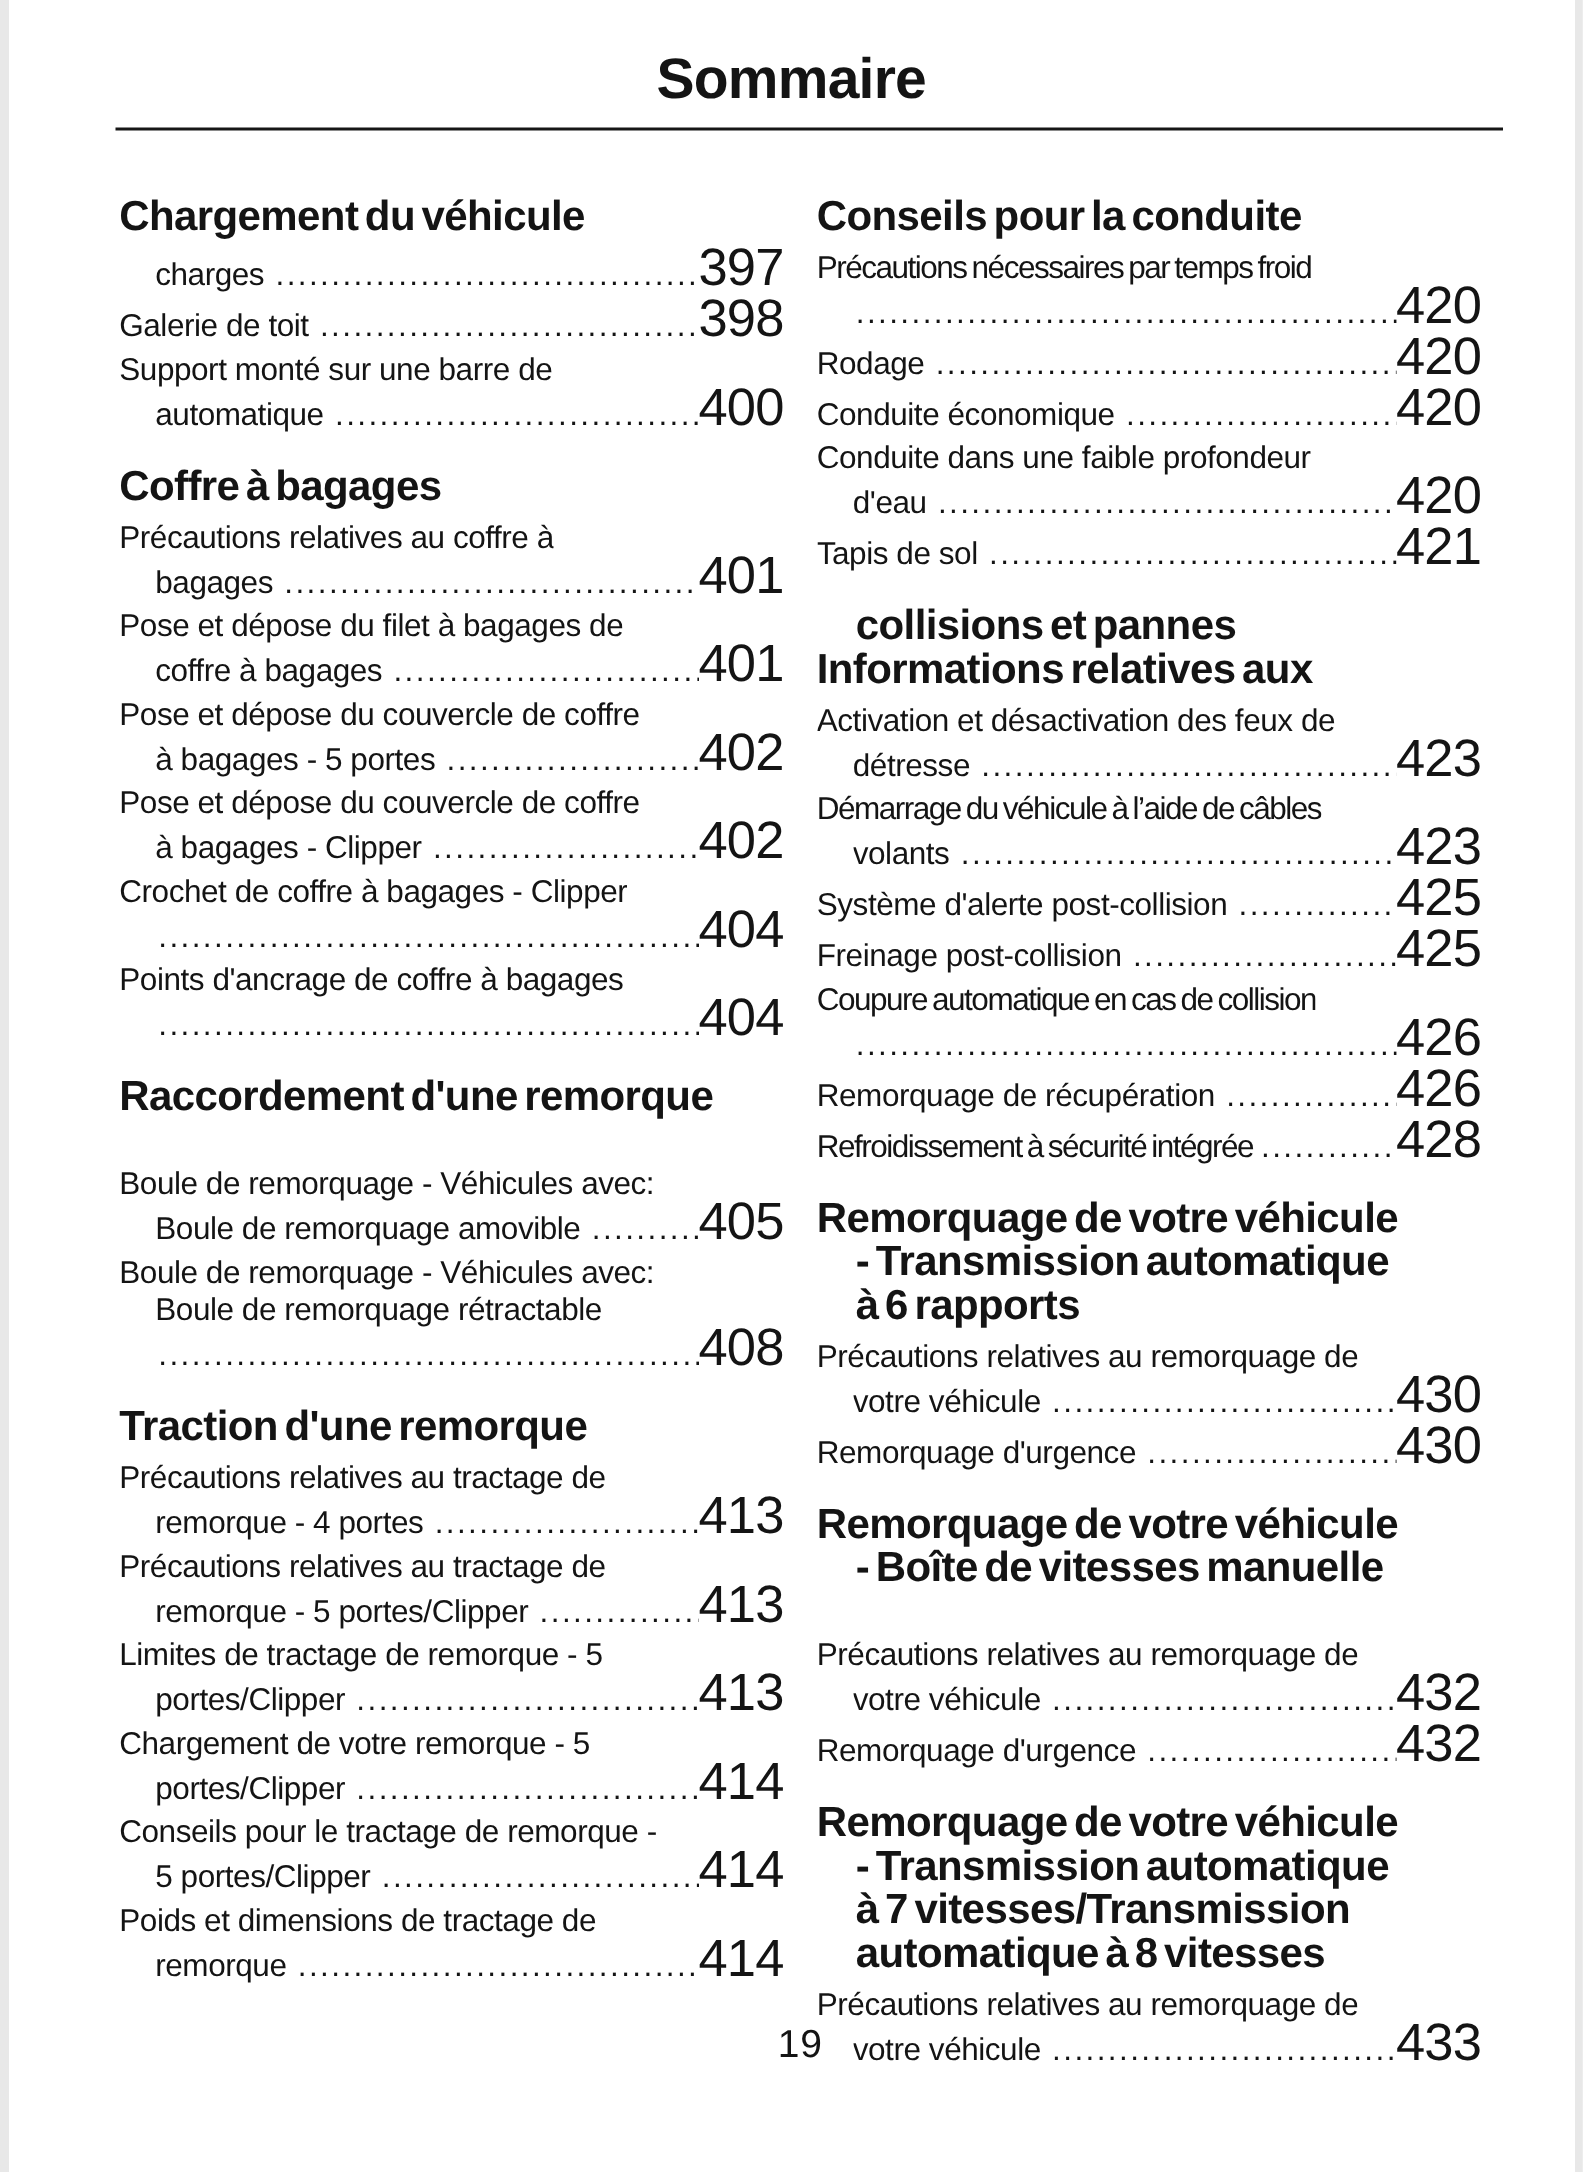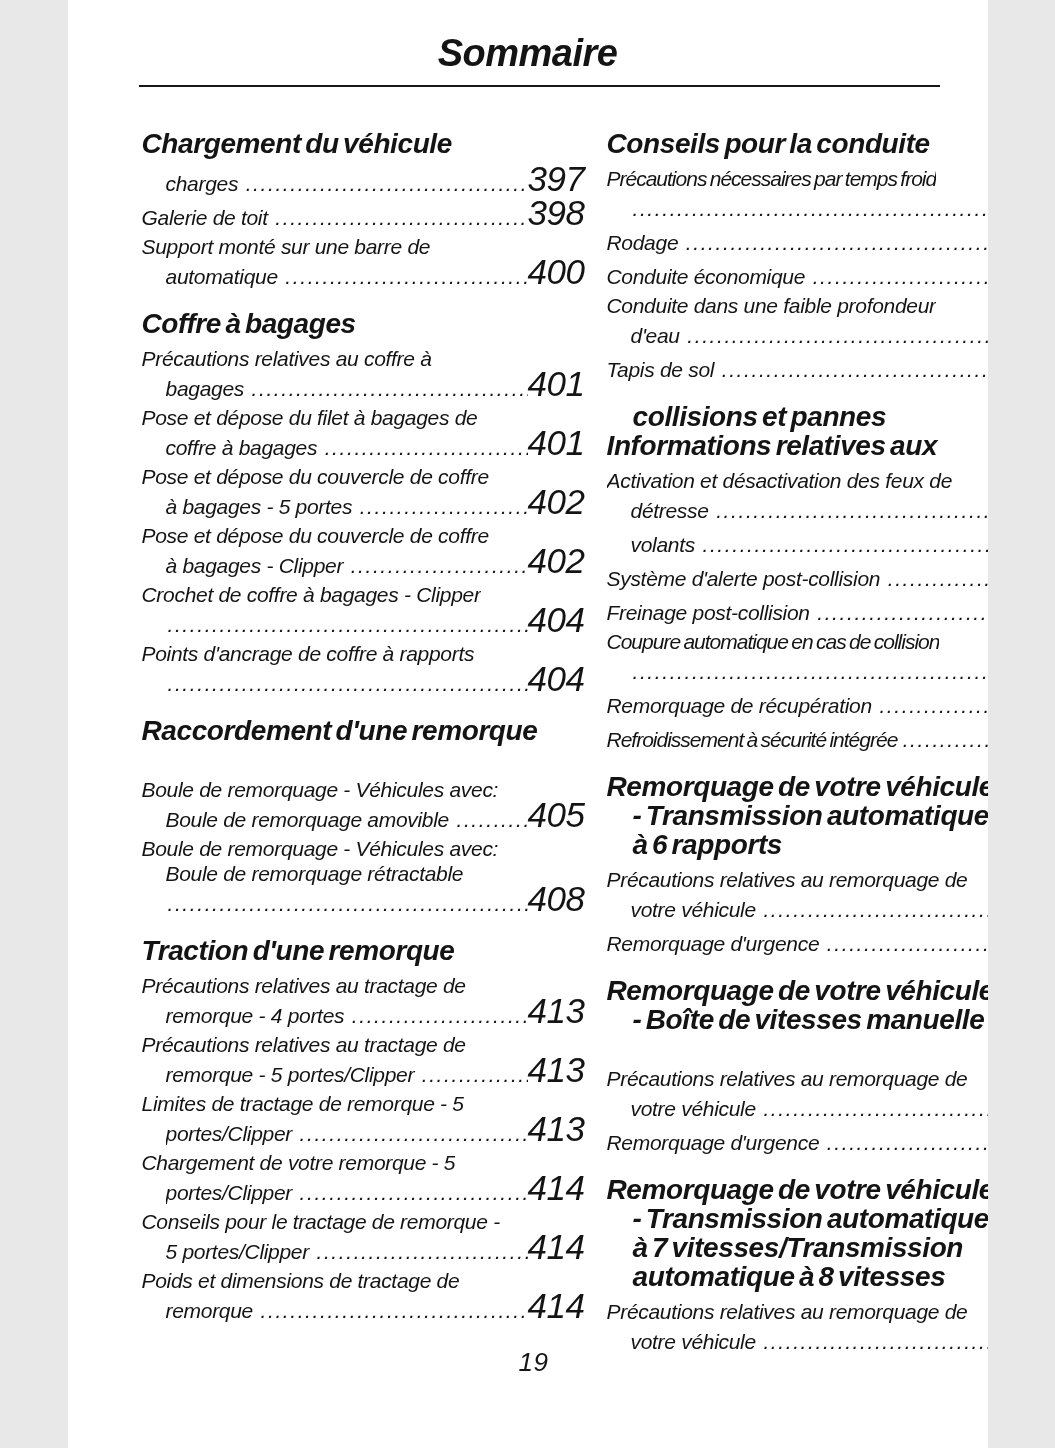--- a/index.html
+++ b/index.html
@@ -2,28 +2,27 @@
 <html lang="fr"><head>
 <meta charset="utf-8">
 <style>
   html, body {
     margin: 0;
     padding: 0;
     background: #e8e8e8;
   }
   .page {
     position: relative;
-    width: 920px;
+    width: 1044px;
     height: 1448px;
     margin: 0 auto;
     background: #ffffff;
     color: #141414;
     font-family: "Liberation Sans", sans-serif;
     overflow: hidden;
-    font-style: italic;
   }
   
   .header-title {
     margin: 0;
     padding-top: 30px;
     text-align: center;
     font-size: 38px;
     line-height: 46px;
     font-weight: 700;
     letter-spacing: -0.5px;
@@ -185,21 +184,21 @@
               <span class="entry-text">Crochet de coffre à bagages - Clipper</span>
             </div>
             <div class="entry-line indent">
               <span class="entry-text"></span>
               <span class="dot-leader">..............................................................................................................</span>
               <span class="entry-page-number">404</span>
             </div>
           </div>
           <div class="toc-entry">
             <div class="entry-line">
-              <span class="entry-text">Points d'ancrage de coffre à rapports</span>
+              <span class="entry-text">Points d'ancrage de coffre à bagages</span>
             </div>
             <div class="entry-line indent">
               <span class="entry-text"></span>
               <span class="dot-leader">..............................................................................................................</span>
               <span class="entry-page-number">404</span>
             </div>
           </div>
         </div>
         <div class="toc-section">
           <div class="section-heading gap-after">
@@ -351,20 +350,23 @@
             <div class="entry-line">
               <span class="entry-text">Activation et désactivation des feux de</span>
             </div>
             <div class="entry-line indent">
               <span class="entry-text">détresse </span>
               <span class="dot-leader">..............................................................................................................</span>
               <span class="entry-page-number">423</span>
             </div>
           </div>
           <div class="toc-entry">
+            <div class="entry-line tight">
+              <span class="entry-text">Démarrage du véhicule à l’aide de câbles</span>
+            </div>
             <div class="entry-line indent">
               <span class="entry-text">volants </span>
               <span class="dot-leader">..............................................................................................................</span>
               <span class="entry-page-number">423</span>
             </div>
           </div>
           <div class="toc-entry">
             <div class="entry-line">
               <span class="entry-text">Système d'alerte post-collision </span>
               <span class="dot-leader">..............................................................................................................</span>

